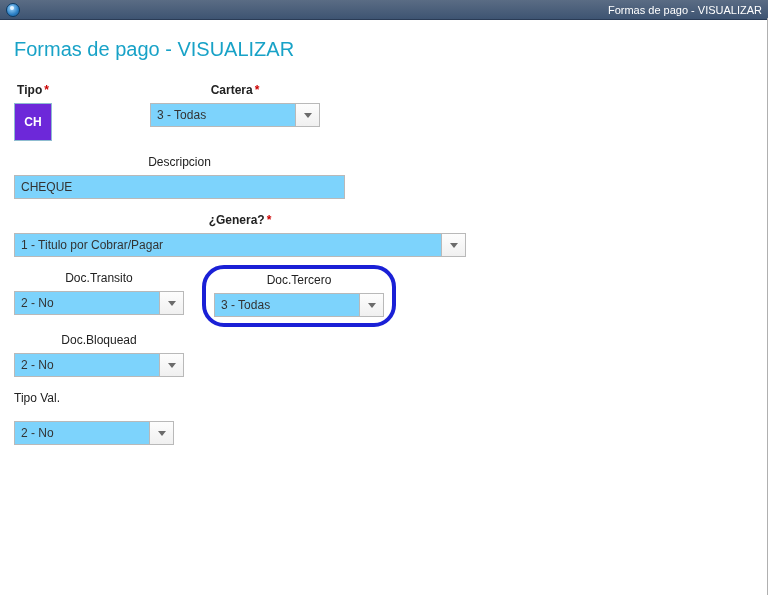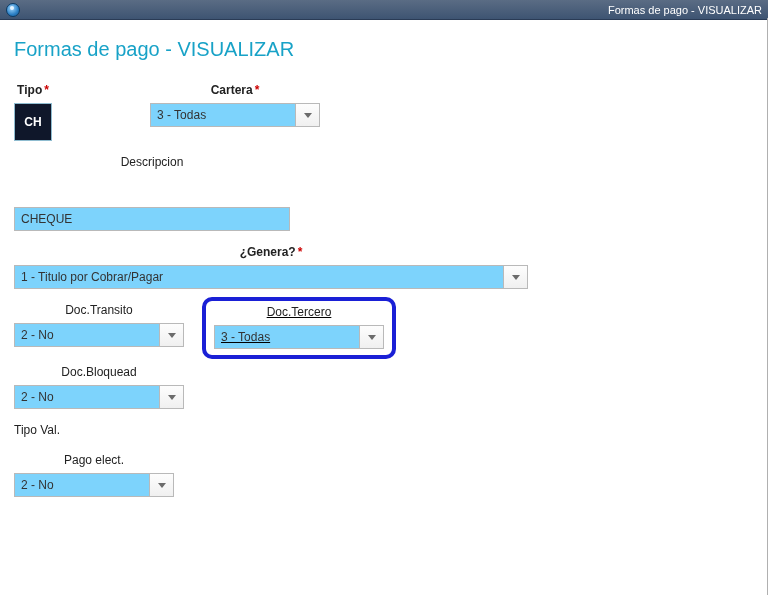--- a/index.html
+++ b/index.html
@@ -77,21 +77,21 @@
     height: 24px;
     display: flex;
     align-items: center;
     font-size: 12px;
     color: #333;
   }
   .text-input {
     padding: 0 6px;
   }
   .text-input.small-badge {
-    background: #0f172a;
+    background: #6d28d9;
     color: #fff;
     width: 30px;
     height: 22px;
     justify-content: center;
     font-weight: bold;
     border: 1px solid #8fbcd0;
     padding: 18px;
   }
   .select-wrapper {
     position: relative;
@@ -111,28 +111,27 @@
     cursor: pointer;
   }
   .select-btn::after {
     content: "";
     border-left: 4px solid transparent;
     border-right: 4px solid transparent;
     border-top: 5px solid #6b6b6b;
   }
   .w-160 { width: 160px; }
   .w-170 { width: 170px; }
-  .w-340 { width: 276px; margin-top: 32px; }
-  .w-430 { width: 514px; }
+  .w-340 { width: 331px; }
+  .w-430 { width: 452px; }
   .highlight-box {
     border: 4px solid #1a20d6;
-    border-radius: 10px;
+    border-radius: 22px;
     padding: 4px 8px 6px 8px;
     margin: -6px -10px -8px -10px;
-    text-decoration: underline;
   }
   .vborder {
     position: absolute;
     right: 0;
     top: 18px;
     bottom: 0;
     width: 1px;
     background: #b0b0b0;
   }
 </style>
@@ -215,21 +214,20 @@
 
 
   <div class="row">
     <div class="field-group">
       <div class="label normal">Tipo Val.</div>
     </div>
   </div>
 
   <div class="row" style="margin-bottom:0;">
     <div class="field-group">
-      <div class="label normal">Pago elect.</div>
       <div class="select-wrapper w-160">
         <span>2 - No</span>
         <span class="select-btn"></span>
       </div>
     </div>
   </div>
 </div>
 
 <div class="vborder"></div>
 

